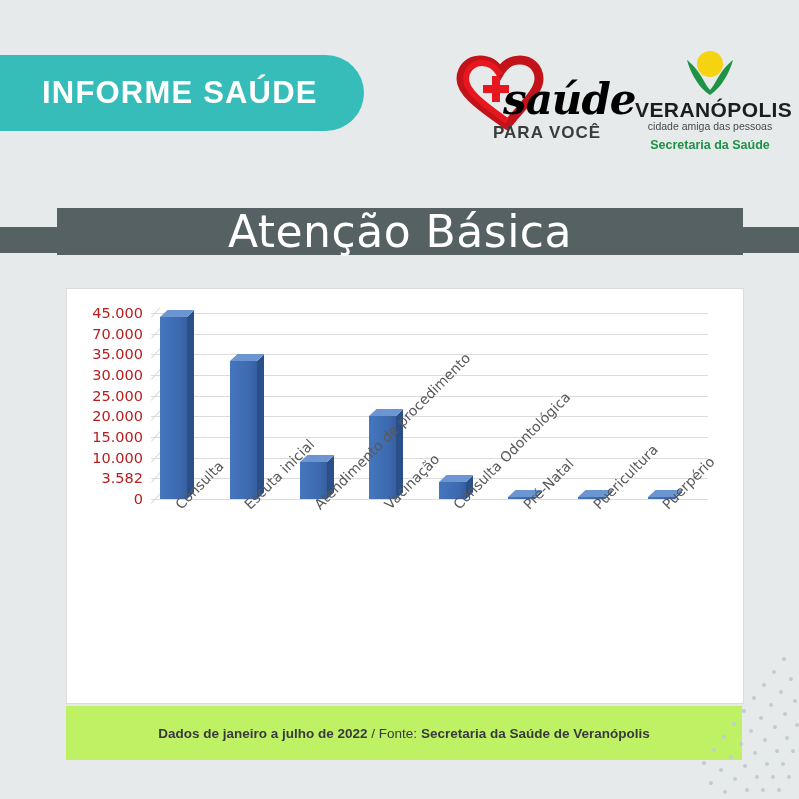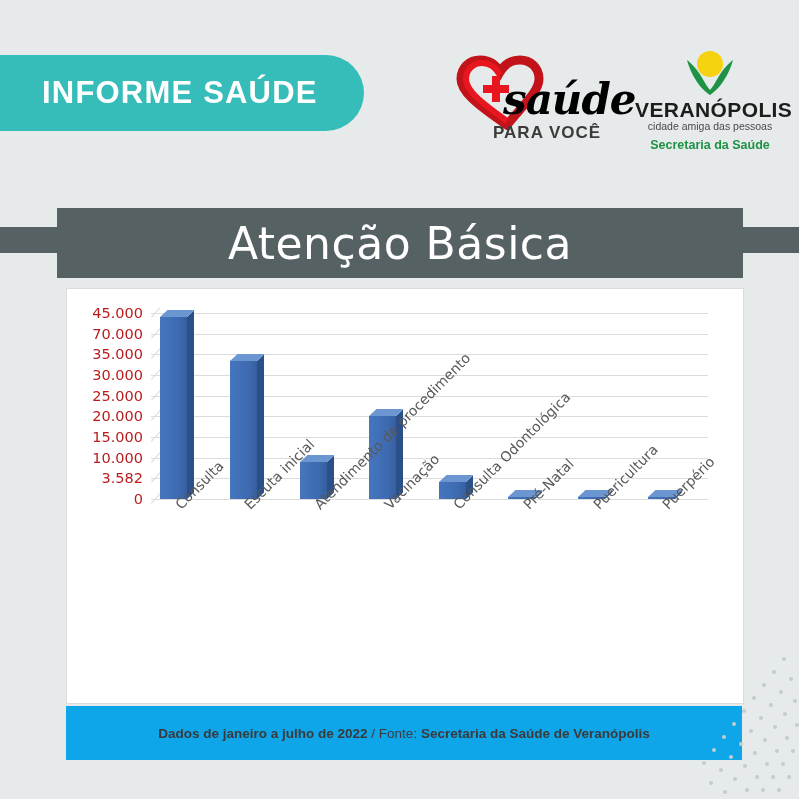--- a/index.html
+++ b/index.html
@@ -129,21 +129,21 @@
     top: 27px;
     width: 799px;
     height: 26px;
     background: #566163;
   }
   .banner-box {
     position: absolute;
     left: 57px;
     top: 8px;
     width: 686px;
-    height: 70px;
+    height: 47px;
     background: #566163;
     display: flex;
     align-items: center;
     justify-content: center;
   }
   .banner-title {
     color: #ffffff;
     font-size: 44px;
     font-family: "DejaVu Sans", sans-serif;
     font-weight: normal;
@@ -160,21 +160,21 @@
     background: #ffffff;
     border: 1px solid #dcdcdc;
   }
 
   .footer-card {
     position: absolute;
     left: 66px;
     top: 706px;
     width: 676px;
     height: 54px;
-    background: #0ea5e9;
+    background: #bef264;
     display: flex;
     align-items: center;
     justify-content: center;
   }
   .footer-text {
     font-size: 13.5px;
     color: #3a3a3a;
   }
   .footer-text b { font-weight: bold; }
 

